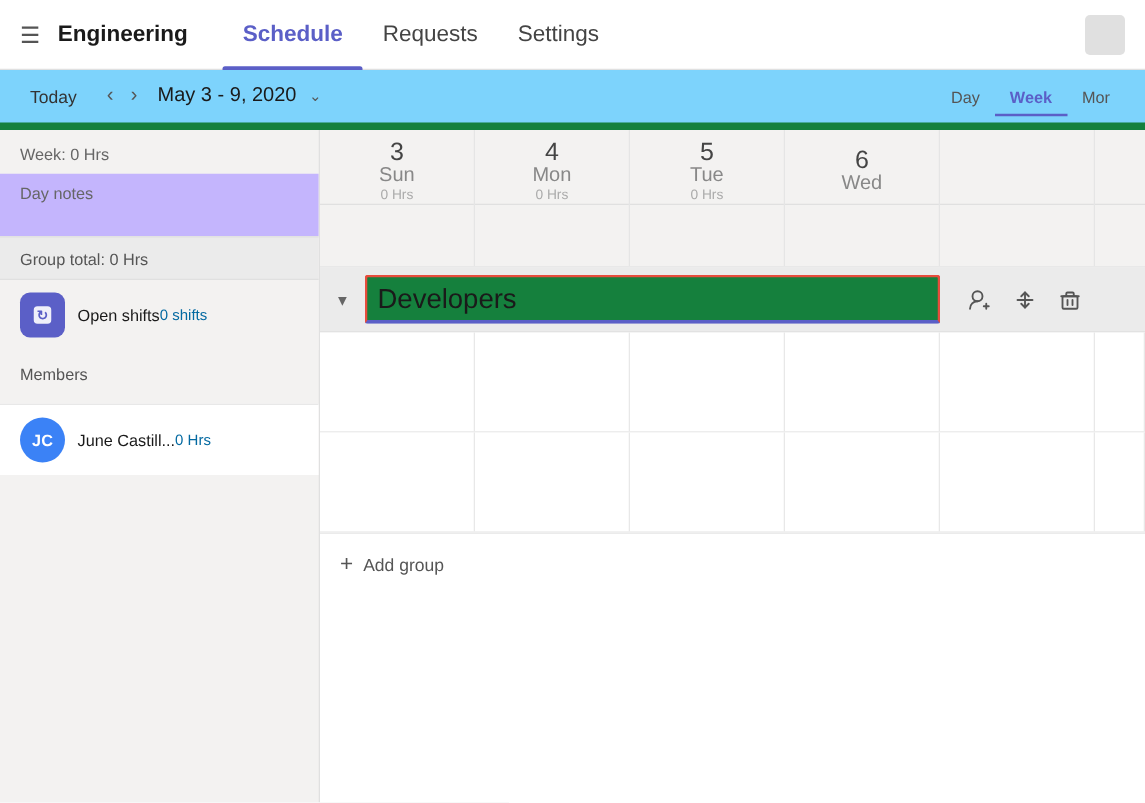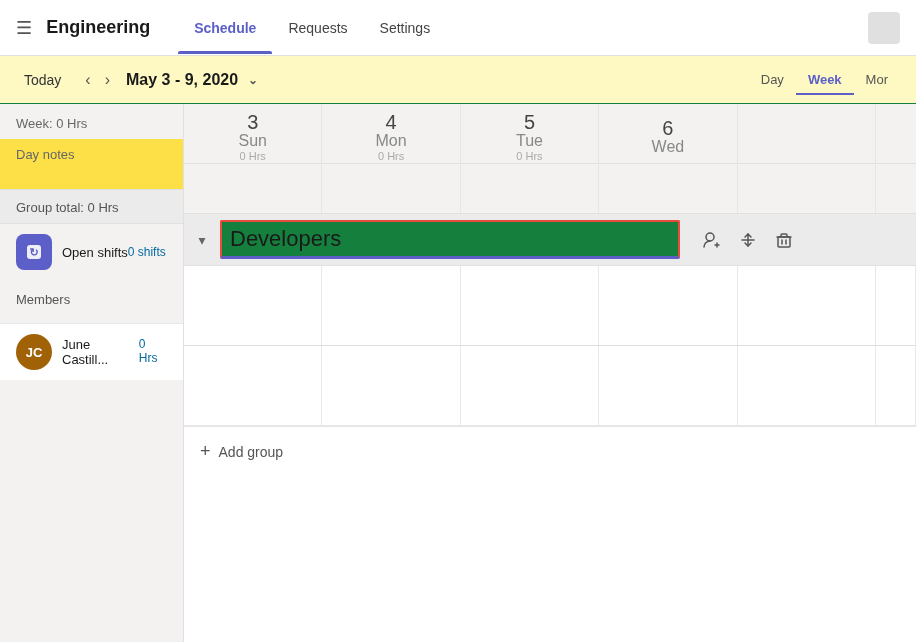--- a/index.html
+++ b/index.html
@@ -36,21 +36,21 @@
       margin-right: 28px;
     }
     .nav-tabs {
       display: flex;
       align-items: center;
       gap: 0;
       flex: 1;
     }
     .nav-tab {
       padding: 18px 16px;
-      font-size: 14px;
+      font-size: 18px;
       color: #444;
       cursor: pointer;
       position: relative;
       text-decoration: none;
     }
     .nav-tab.active {
       color: #5b5fc7;
       font-weight: 600;
     }
     .nav-tab.active::after {
@@ -71,24 +71,24 @@
       width: 32px;
       height: 32px;
       background: #e0e0e0;
       border-radius: 4px;
     }
 
     
     .toolbar {
       display: flex;
       align-items: center;
-      background: #fef9c3;
+      background: #7dd3fc;
       padding: 8px 16px;
       height: 48px;
-      border-bottom: 1px solid #15803d;
+      border-bottom: 6px solid #15803d;
       flex-shrink: 0;
       gap: 10px;
     }
     .toolbar-today {
       font-size: 14px;
       color: #333;
       cursor: pointer;
       padding: 4px 8px;
     }
     .toolbar-nav {
@@ -100,21 +100,21 @@
       background: none;
       border: none;
       cursor: pointer;
       font-size: 16px;
       color: #555;
       padding: 4px 6px;
       border-radius: 4px;
     }
     .date-range {
       font-size: 16px;
-      font-weight: 700;
+      font-weight: 400;
       color: #1a1a1a;
       display: flex;
       align-items: center;
       gap: 10px;
       cursor: pointer;
     }
     .date-range-chevron {
       font-size: 12px;
       color: #555;
     }
@@ -150,40 +150,40 @@
     
     .main-content {
       display: flex;
       flex: 1;
       overflow: hidden;
       background: #f3f2f1;
     }
 
     
     .sidebar {
-      width: 184px;
+      width: 256px;
       flex-shrink: 0;
       background: #f3f2f1;
       border-right: 1px solid #e0e0e0;
       display: flex;
       flex-direction: column;
       overflow-y: auto;
     }
     .sidebar-week-info {
       padding: 12px 16px 8px;
       font-size: 13px;
       color: #666;
       font-weight: 500;
     }
     .sidebar-day-notes {
       padding: 8px 16px 12px;
       font-size: 13px;
       color: #666;
       min-height: 50px;
-      background: #fde047;
+      background: #c4b5fd;
     }
     .sidebar-group-total {
       padding: 10px 16px 8px;
       font-size: 13px;
       color: #555;
       font-weight: 500;
       background: #ebebeb;
       border-top: 1px solid #e0e0e0;
       border-bottom: 1px solid #e0e0e0;
     }
@@ -205,21 +205,21 @@
       font-weight: 600;
       color: #fff;
       flex-shrink: 0;
     }
     .avatar-open-shifts {
       background: #5b5fc7;
       border-radius: 8px;
       font-size: 16px;
     }
     .avatar-jc {
-      background: #a16207;
+      background: #3b82f6;
     }
     .member-info {
       display: flex;
     }
     .member-name {
       font-size: 13px;
       font-weight: 500;
       color: #1a1a1a;
     }
     .member-hours {

